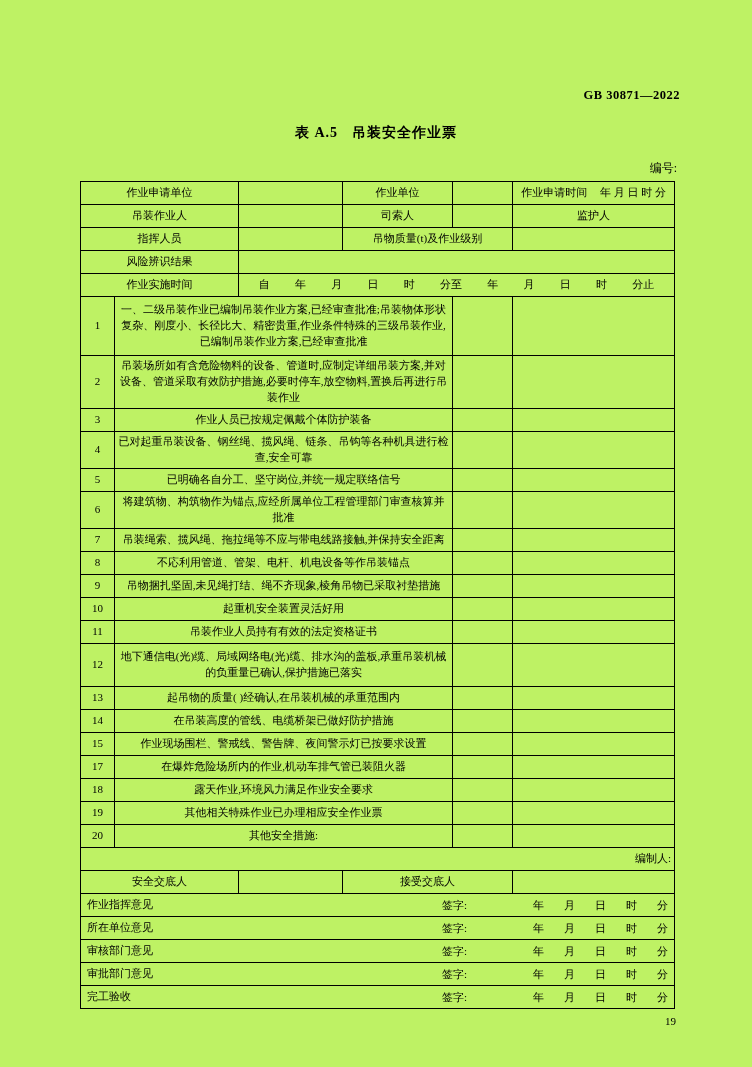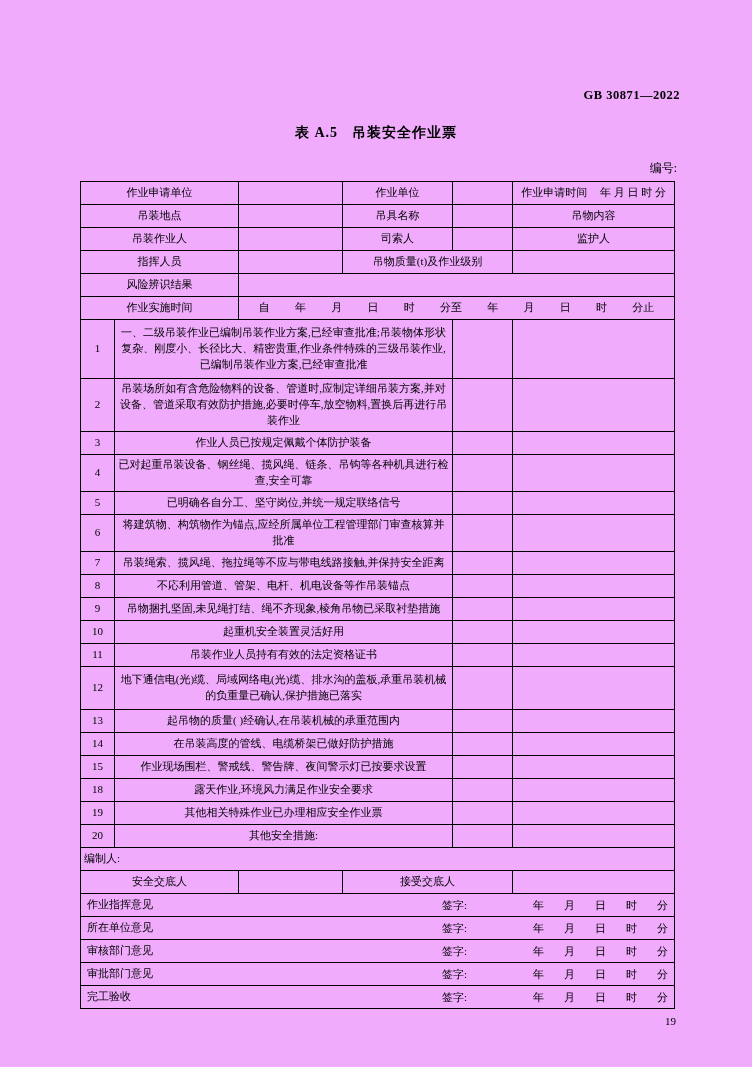--- a/index.html
+++ b/index.html
@@ -9,21 +9,21 @@
   }
   body {
     font-family: "Liberation Serif", "DejaVu Serif", serif;
     color: #000;
   }
   .page {
     position: relative;
     width: 752px;
     height: 1067px;
     margin: 0 auto;
-    background: #f0abfc;
+    background: #bef264;
     box-sizing: border-box;
   }
   .std-no {
     position: absolute;
     top: 88px;
     right: 72px;
     font-family: "Liberation Serif", serif;
     font-size: 12.5px;
     letter-spacing: 0.5px;
     font-weight: bold;
@@ -93,20 +93,21 @@
   .sig-sign .sgl { margin-right: 46px; }
   .sig-sign .ymd span { margin-left: 20px; }
   .page-num {
     position: absolute;
     right: 76px;
     top: 1015px;
     font-size: 11px;
   }
   .measure-cell { line-height: 1.5; }
   .editor-line {
+    text-align: right;
     padding-right: 120px;
     font-size: 11px;
   }
   .m20 { height: 34px; }
 </style>
 </head>
 <body>
 
 <div class="page">
 
@@ -129,29 +130,20 @@
     </colgroup>
     <tbody>
       <tr>
         <td class="c" colspan="2">作业申请单位</td>
         <td class="c"></td>
         <td class="c">作业单位</td>
         <td class="c" colspan="1"></td>
         <td class="c small">
           <span>作业申请时间</span>
           <span style="margin-left:10px">年    月    日    时    分</span>
-        </td>
-      </tr>
-      <tr>
-        <td class="c" colspan="2">吊装地点</td>
-        <td class="c"></td>
-        <td class="c">吊具名称</td>
-        <td class="c"></td>
-        <td class="c">
-          <span>吊物内容</span>
         </td>
       </tr>
       <tr>
         <td class="c" colspan="2">吊装作业人</td>
         <td class="c"></td>
         <td class="c">司索人</td>
         <td class="c"></td>
         <td class="c">
           <span>监护人</span>
         </td>
@@ -270,20 +262,26 @@
         <td></td>
         <td></td>
       </tr>
       <tr>
         <td class="c">15</td>
         <td class="l" colspan="3">作业现场围栏、警戒线、警告牌、夜间警示灯已按要求设置</td>
         <td></td>
         <td></td>
       </tr>
       <tr>
+        <td class="c">17</td>
+        <td class="l" colspan="3">在爆炸危险场所内的作业,机动车排气管已装阻火器</td>
+        <td></td>
+        <td></td>
+      </tr>
+      <tr>
         <td class="c">18</td>
         <td class="l" colspan="3">露天作业,环境风力满足作业安全要求</td>
         <td></td>
         <td></td>
       </tr>
       <tr>
         <td class="c">19</td>
         <td class="l" colspan="3">其他相关特殊作业已办理相应安全作业票</td>
         <td></td>
         <td></td>

